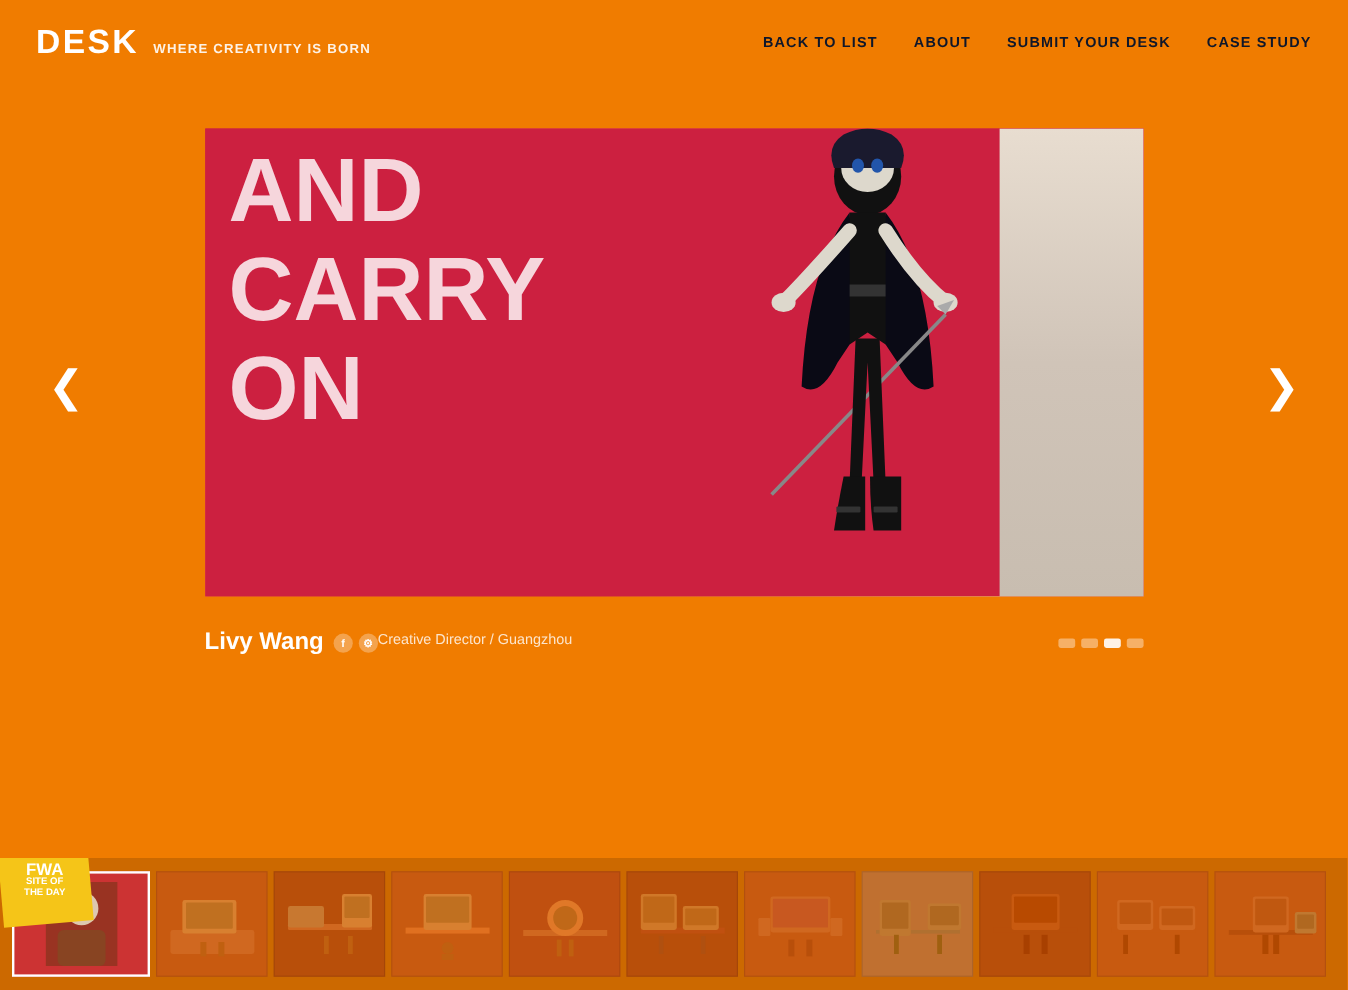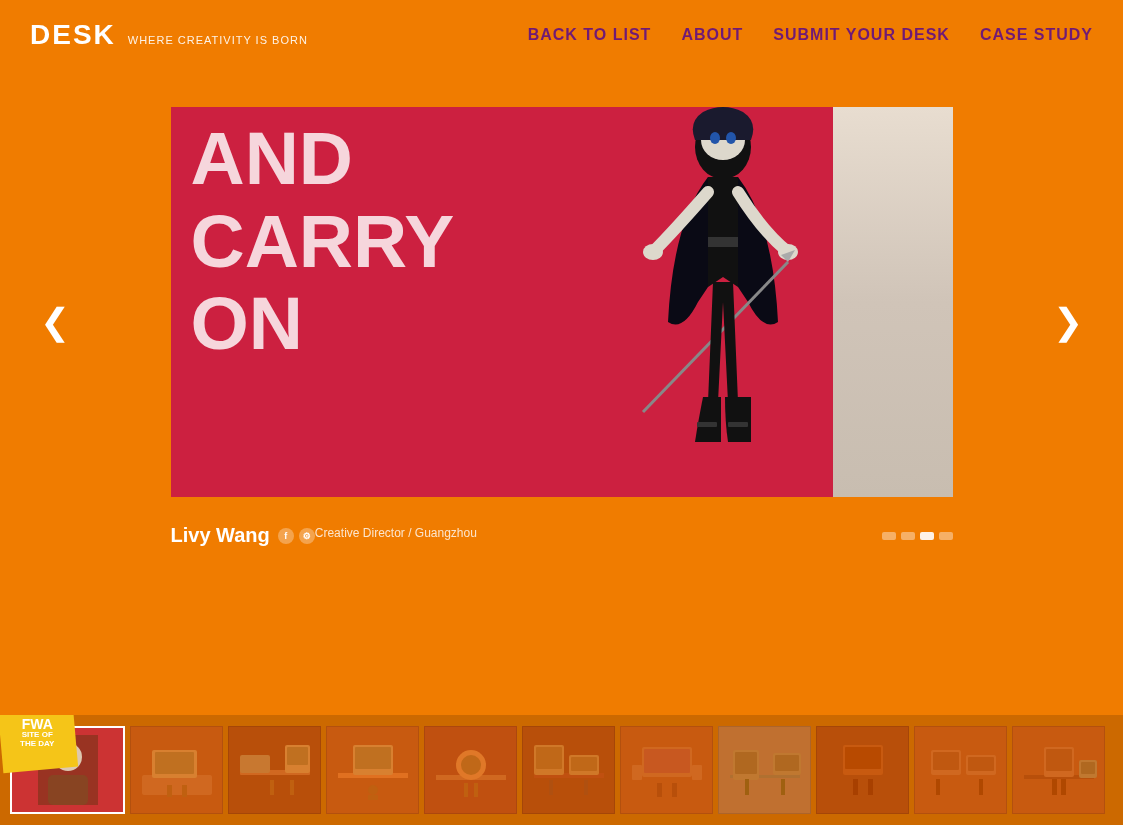--- a/index.html
+++ b/index.html
@@ -36,32 +36,33 @@
       color: #fff;
       letter-spacing: 2px;
     }
 
     .tagline {
       font-size: 11px;
       color: #fff;
       letter-spacing: 1px;
       text-transform: uppercase;
       opacity: 0.9;
+      font-weight: bold;
     }
 
     .header-nav {
       display: flex;
       align-items: center;
       gap: 30px;
     }
 
     .nav-item {
-      font-size: 16px;
+      font-size: 12px;
       font-weight: bold;
-      color: #701a75;
+      color: #0f172a;
       text-transform: uppercase;
       letter-spacing: 1px;
       cursor: pointer;
       text-decoration: none;
     }
 
     
     .main-content {
       display: flex;
       flex-direction: column;

